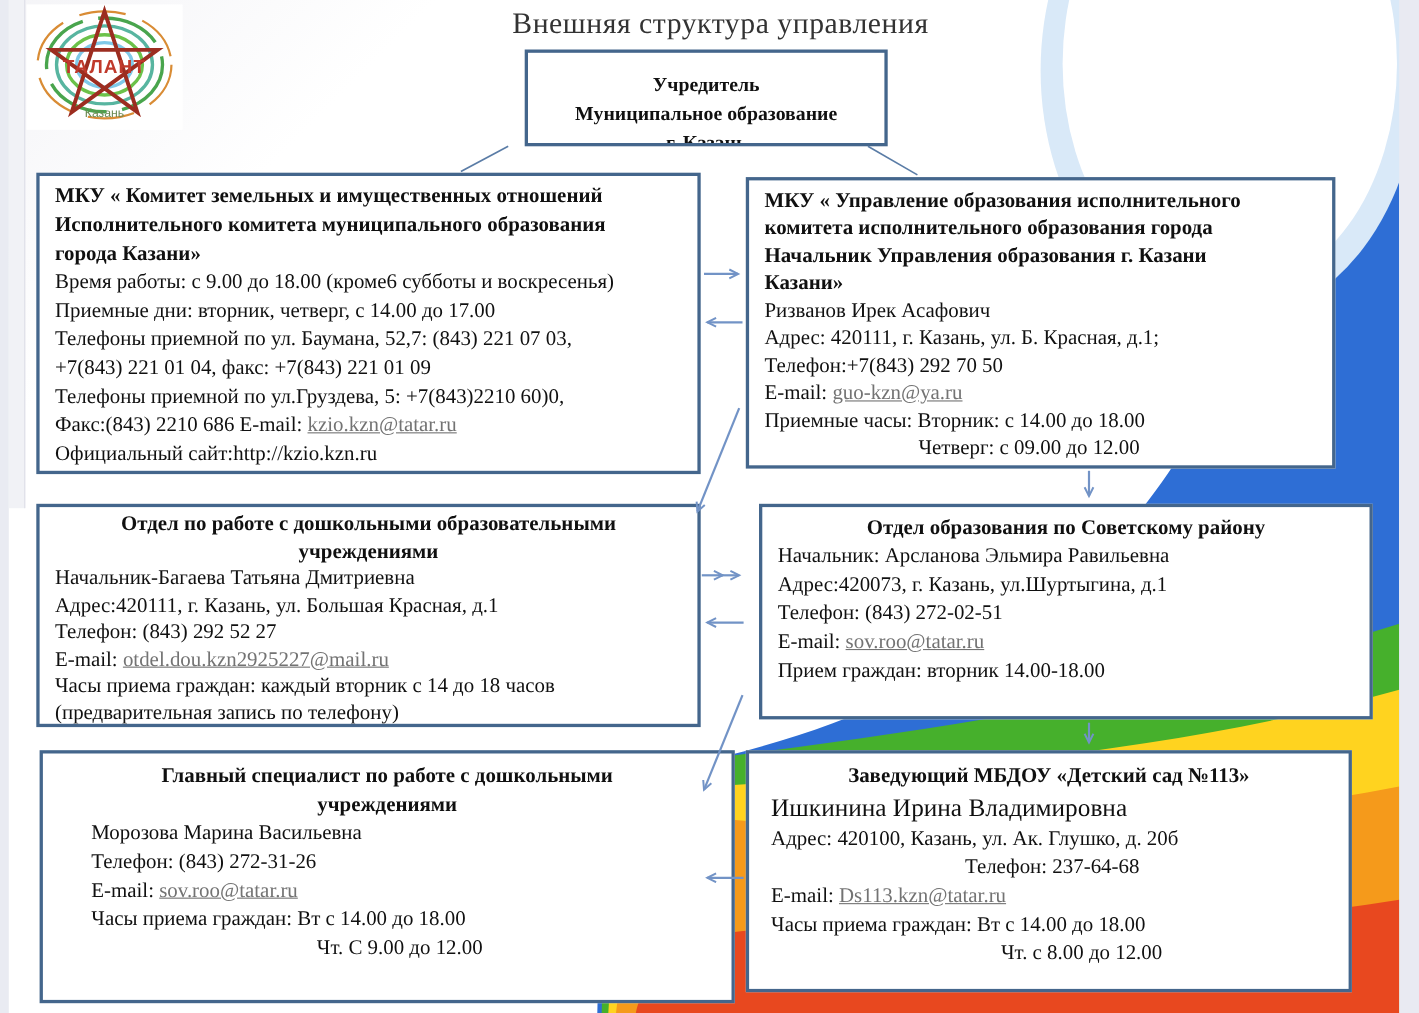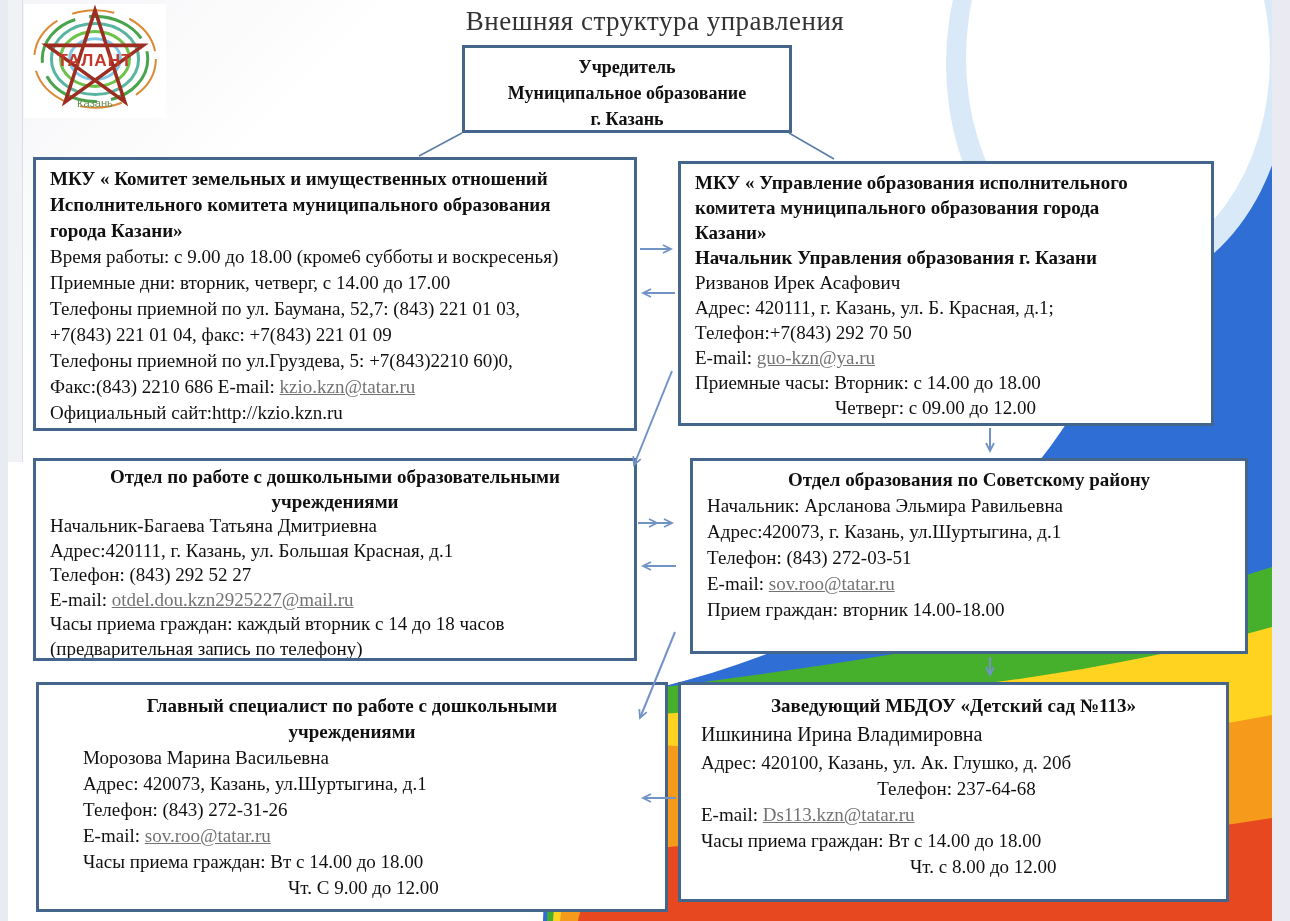--- a/index.html
+++ b/index.html
@@ -19,21 +19,21 @@
     letter-spacing:0.5px;z-index:2;padding-left:10px;
   }
   .logo{position:absolute;left:24px;top:4px;width:142px;height:114px;z-index:2;background:#fff;}
   .box{
     position:absolute;background:#ffffff;border:3px solid #44668c;box-sizing:border-box;
     padding:6px 14px;font-size:19px;line-height:26px;color:#101010;overflow:hidden;z-index:2;
   }
   .box .hline{font-weight:bold;}
   .box.center-head .hline{text-align:center;}
   .box .bline a{color:#737373;text-decoration:underline;}
-  .founder{left:462px;top:45px;width:330px;height:88px;padding-top:6px;font-size:18px;line-height:26px;text-align:center;}
+  .founder{left:477px;top:45px;width:330px;height:88px;padding-top:16px;font-size:18px;line-height:26px;text-align:center;}
   .kzio{left:33px;top:157px;width:604px;height:274px;}
   .guo{left:678px;top:161px;width:536px;height:265px;line-height:25px;}
   .dou{left:33px;top:458px;width:604px;height:203px;line-height:24.5px;padding-top:4px;}
   .sovroo{left:678px;top:458px;width:558px;height:196px;margin-left:12px;}
   .specialist{left:36px;top:682px;width:632px;height:230px;padding-top:8px;}
   .head113{left:678px;top:682px;width:551px;height:220px;padding-top:8px;}
   .connectors{position:absolute;left:0;top:0;width:1290px;height:921px;z-index:3;pointer-events:none;}
 </style>
 </head>
 <body>
@@ -71,31 +71,31 @@
       <div class="hline">Учредитель</div>
       <div class="hline">Муниципальное образование</div>
       <div class="hline">г. Казань</div>
     </div>
   <div class="box kzio">
       <div class="hline">МКУ « Комитет земельных и имущественных отношений</div>
       <div class="hline">Исполнительного комитета муниципального образования</div>
       <div class="hline">города Казани»</div>
       <div class="bline">Время работы: с 9.00 до 18.00 (кроме6 субботы и воскресенья)</div>
       <div class="bline">Приемные дни: вторник, четверг, с 14.00 до 17.00</div>
-      <div class="bline">Телефоны приемной по ул. Баумана, 52,7: (843) 221 01 03,</div>
+      <div class="bline">Телефоны приемной по ул. Баумана, 52,7: (843) 221 07 03,</div>
       <div class="bline">+7(843) 221 01 04, факс: +7(843) 221 01 09</div>
       <div class="bline">Телефоны приемной по ул.Груздева, 5: +7(843)2210 60)0,</div>
       <div class="bline"><span>Факс:(843) 2210 686 E-mail: </span><a href="#">kzio.kzn@tatar.ru</a></div>
       <div class="bline">Официальный сайт:http://kzio.kzn.ru</div>
     </div>
   <div class="box guo">
       <div class="hline">МКУ « Управление образования исполнительного</div>
-      <div class="hline">комитета муниципального образования  города</div>
+      <div class="hline">комитета исполнительного образования  города</div>
+      <div class="hline">Начальник Управления образования г. Казани</div>
       <div class="hline">Казани»</div>
-      <div class="hline">Начальник Управления образования г. Казани</div>
       <div class="bline">Ризванов Ирек Асафович</div>
       <div class="bline">Адрес: 420111, г. Казань, ул. Б. Красная, д.1;</div>
       <div class="bline">Телефон:+7(843) 292 70 50</div>
       <div class="bline"><span>E-mail: </span><a href="#">guo-kzn@ya.ru</a></div>
       <div class="bline">Приемные часы: Вторник: с 14.00 до 18.00</div>
       <div class="bline" style="padding-left: 140px;">Четверг: с 09.00 до 12.00</div>
     </div>
   <div class="box dou center-head">
       <div class="hline">Отдел по работе с дошкольными образовательными</div>
       <div class="hline">учреждениями</div>
@@ -103,37 +103,36 @@
       <div class="bline">Адрес:420111, г. Казань, ул. Большая Красная, д.1</div>
       <div class="bline">Телефон: (843) 292 52 27</div>
       <div class="bline"><span>E-mail: </span><a href="#">otdel.dou.kzn2925227@mail.ru</a></div>
       <div class="bline">Часы приема граждан: каждый вторник с 14 до 18 часов</div>
       <div class="bline">(предварительная запись по телефону)</div>
     </div>
   <div class="box sovroo center-head">
       <div class="hline">Отдел образования по Советскому району</div>
       <div class="bline">Начальник: Арсланова Эльмира Равильевна</div>
       <div class="bline">Адрес:420073, г. Казань, ул.Шуртыгина, д.1</div>
-      <div class="bline">Телефон: (843) 272-03-51</div>
+      <div class="bline">Телефон: (843) 272-02-51</div>
       <div class="bline"><span>E-mail: </span><a href="#">sov.roo@tatar.ru</a></div>
       <div class="bline">Прием граждан: вторник 14.00-18.00</div>
     </div>
   <div class="box specialist center-head">
       <div class="hline">Главный специалист по работе с дошкольными</div>
       <div class="hline">учреждениями</div>
       <div class="bline" style="padding-left: 30px;">Морозова Марина Васильевна</div>
-      <div class="bline" style="padding-left: 30px;">Адрес: 420073, Казань, ул.Шуртыгина, д.1</div>
       <div class="bline" style="padding-left: 30px;">Телефон: (843) 272-31-26</div>
       <div class="bline" style="padding-left: 30px;"><span>E-mail: </span><a href="#">sov.roo@tatar.ru</a></div>
       <div class="bline" style="padding-left: 30px;">Часы приема граждан: Вт с 14.00 до 18.00</div>
       <div class="bline" style="padding-left: 235px;">Чт. С 9.00 до 12.00</div>
     </div>
   <div class="box head113 center-head">
       <div class="hline">Заведующий МБДОУ «Детский сад №113»</div>
-      <div class="bline" style="padding-left: 6px; font-size: 20px; line-height: 31px;">Ишкинина Ирина Владимировна</div>
+      <div class="bline" style="padding-left: 6px; font-size: 23px; line-height: 31px;">Ишкинина Ирина Владимировна</div>
       <div class="bline" style="padding-left: 6px;">Адрес: 420100, Казань, ул. Ак. Глушко, д. 20б</div>
       <div class="bline" style="padding-left: 6px; text-align: center;">Телефон: 237-64-68</div>
       <div class="bline" style="padding-left: 6px;"><span>E-mail: </span><a href="#">Ds113.kzn@tatar.ru</a></div>
       <div class="bline" style="padding-left: 6px;">Часы приема граждан: Вт с 14.00 до 18.00</div>
       <div class="bline" style="padding-left: 215px;">Чт. с 8.00 до 12.00</div>
     </div>
 
   <svg class="connectors" viewBox="0 0 1290 921">
     <defs>
       <marker id="ah" markerWidth="14" markerHeight="14" refX="9" refY="5" orient="auto" markerUnits="userSpaceOnUse">

